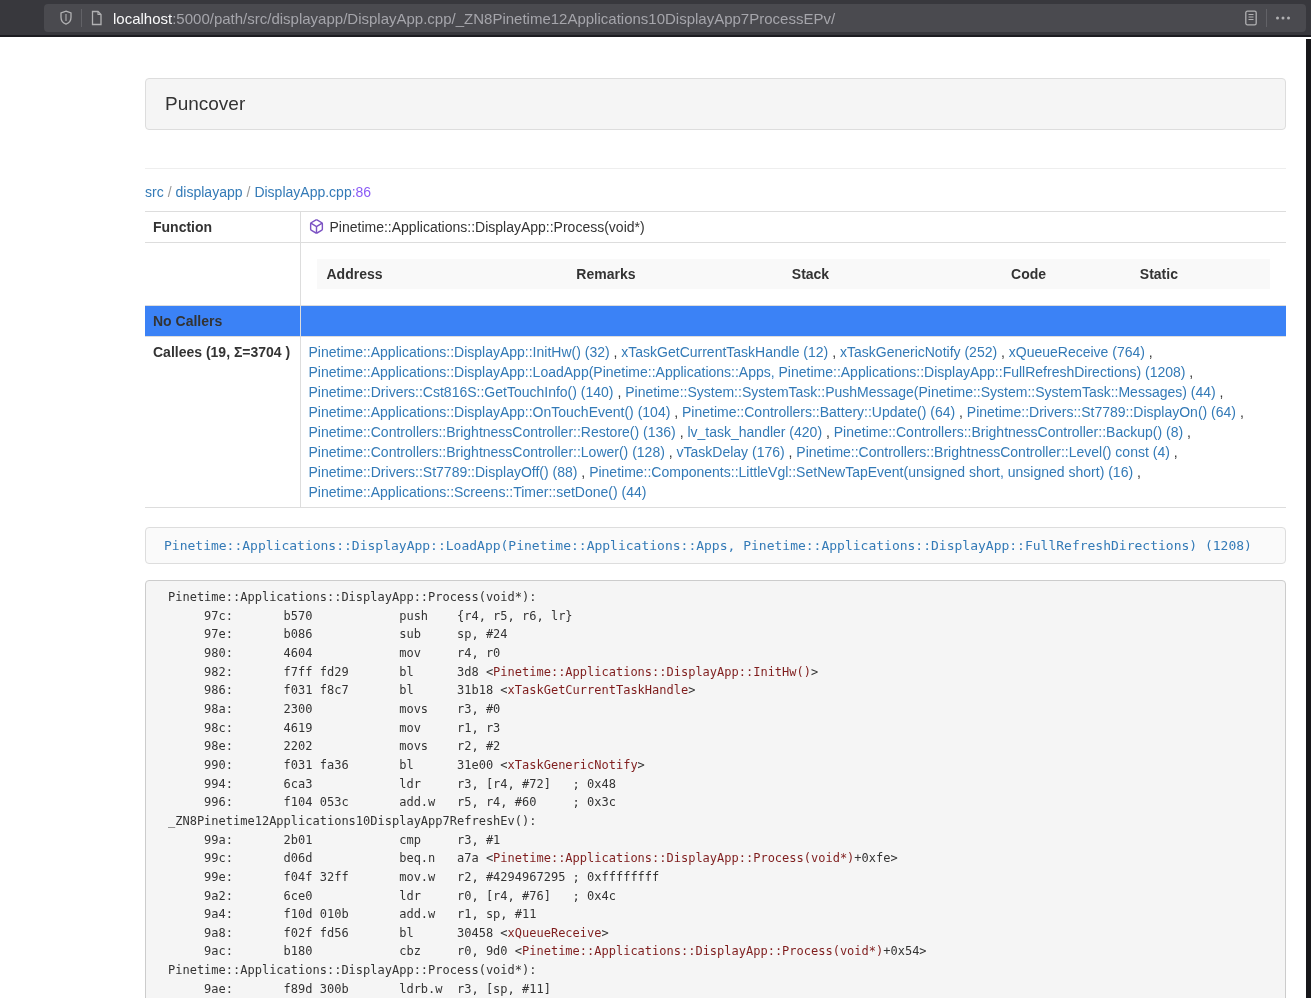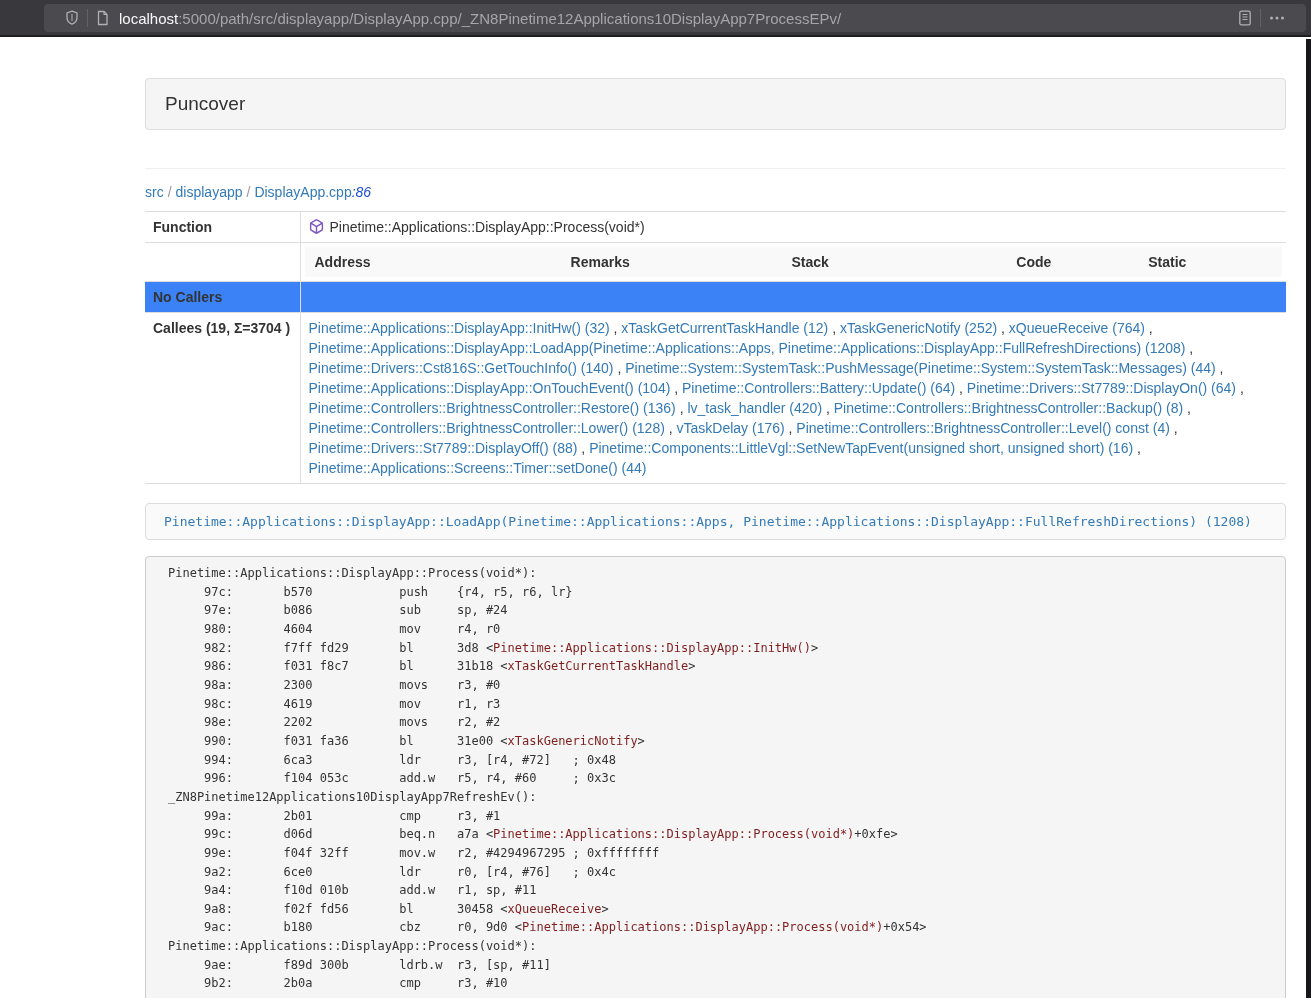--- a/index.html
+++ b/index.html
@@ -10,21 +10,21 @@
     font-family:"Liberation Sans", sans-serif;
   }
   
   .toolbar {
     position:absolute; top:0; left:0; width:1311px; height:37px;
     background:#38383d; border-bottom:2px solid #1c1c21;
   }
   .urlbar {
     position:absolute; left:44px; top:4px; right:5px; height:28px;
     background:#4a4a4f; border-radius:4px;
-    display:flex; align-items:center; padding:0 20px;
+    display:flex; align-items:center; padding:0 14px;
   }
   .vsep { width:1px; height:18px; background:#626267; margin:0 7px; flex:0 0 auto; }
   .urlbar svg { flex:0 0 auto; display:block; }
   .url-text {
     flex:1 1 auto; margin-left:9px; font-size:15px; color:#a5a5ab;
     white-space:nowrap; overflow:hidden;
   }
   .url-host { color:#f9f9fa; }
   
   .page { position:absolute; top:39px; left:0; width:1311px; height:959px; background:#fff; }
@@ -33,32 +33,32 @@
   .title-panel {
     margin-top:39px; height:52px; background:#f5f5f5;
     border:1px solid #ddd; border-radius:4px;
     display:flex; align-items:center; padding:12px 19px;
     font-size:19px; color:#333;
   }
   hr.rule { border:0; border-top:1px solid #eee; margin:38px 0 0 0; }
   .breadcrumb { margin-top:13px; font-size:14px; line-height:20px; }
   .breadcrumb a { color:#337ab7; text-decoration:none; }
   .bsep { color:#999; padding:0 4px; }
-  .bsuffix { color:#1d4ed8;font-style:italic; }
+  .bsuffix { color:#8b5cf6; }
   
   table.main {
     width:100%; margin-top:9px; border-collapse:collapse;
     font-size:14px; line-height:20px; table-layout:fixed;
   }
   table.main > tbody > tr > th, table.main > tbody > tr > td {
     border-top:1px solid #ddd; padding:5px 8px; vertical-align:top; text-align:left;
   }
   table.main > tbody > tr.last > th, table.main > tbody > tr.last > td { border-bottom:1px solid #ddd; }
   th.rowhead { width:155px; border-right:1px solid #ddd; font-weight:bold; white-space:nowrap; }
-  td.p0 { padding:4px !important; }
+  td.p0 { padding:16px !important; }
   tr.stripe > th, tr.stripe > td { background:#3b82f6; }
   table.inner { width:100%; border-collapse:collapse; font-size:14px; line-height:20px; }
   table.inner th, table.inner td { padding:5px 10px; text-align:left; }
   table.inner tr.head { background:#f9f9f9; }
   table.inner tr.vals td { border-top:1px solid #ddd; }
   a.sym, a.callee-link { color:#337ab7; text-decoration:none; }
   .cube { vertical-align:-2px; margin-right:6px; }
   .callees-cell { line-height:20px; }
   .csep { color:#333; }
   

